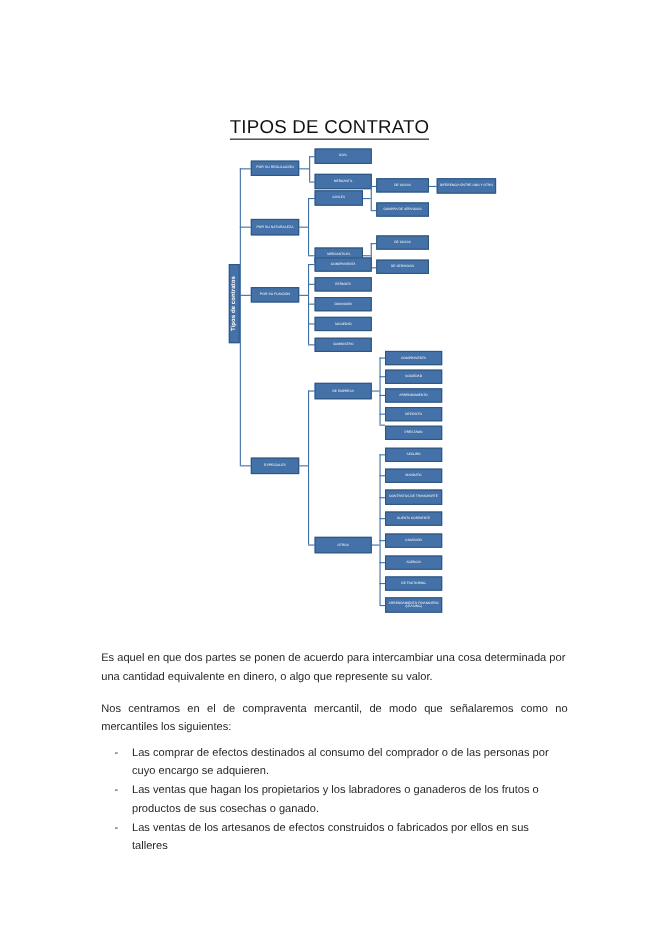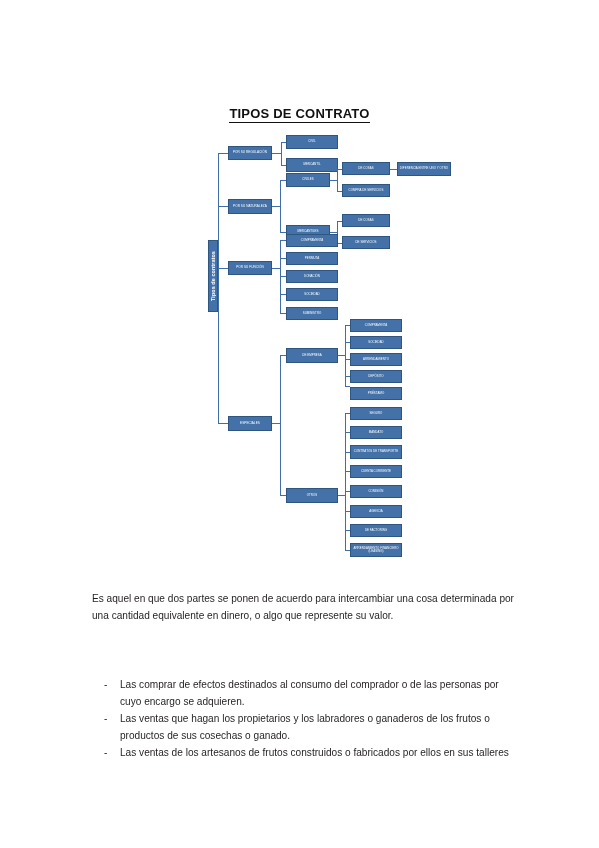--- a/index.html
+++ b/index.html
@@ -20,22 +20,22 @@
     overflow: hidden;
   }
 
   
   .doc-title {
     position: absolute;
     left: 0;
     top: 106px;
     width: 599px;
     text-align: center;
-    font-size: 13px;
-    font-weight: bold;
+    font-size: 17px;
+    font-weight: normal;
     letter-spacing: 0.2px;
     color: #111111;
   }
   .doc-title span {
     border-bottom: 1.3px solid #111111;
     padding-bottom: 1px;
   }
 
   
   .diagram {
@@ -236,29 +236,30 @@
     <div class="node two-line" style="left:145px; top:315px; width:52px; height:14px;">CONTRATOS DE TRANSPORTE</div>
     <div class="node" style="left:145px; top:335px; width:52px; height:13px;">CUENTA CORRIENTE</div>
     <div class="node" style="left:145px; top:355px; width:52px; height:13px;">COMISIÓN</div>
     <div class="node" style="left:145px; top:375px; width:52px; height:13px;">AGENCIA</div>
     <div class="node" style="left:145px; top:394px; width:52px; height:13px;">DE FACTORING</div>
     <div class="node two-line" style="left:145px; top:413px; width:52px; height:14px;">ARRENDAMIENTO FINANCIERO (LEASING)</div>
   </div>
 
 
   <div class="para p1">Es aquel en que dos partes se ponen de acuerdo para intercambiar una cosa determinada por una cantidad equivalente en dinero, o algo que represente su valor.</div>
+  <div class="para p2">Nos centramos en el de compraventa mercantil, de modo que señalaremos como no mercantiles los siguientes:</div>
 
   <div class="bullets">
     <div class="bullet">
       <div class="dash">-</div>
       <div class="btext">Las comprar de efectos destinados al consumo del comprador o de las personas por cuyo encargo se adquieren.</div>
     </div>
     <div class="bullet">
       <div class="dash">-</div>
       <div class="btext">Las ventas que hagan los propietarios y los labradores o ganaderos de los frutos o productos de sus cosechas o ganado.</div>
     </div>
     <div class="bullet">
       <div class="dash">-</div>
-      <div class="btext">Las ventas de los artesanos de frutos construidos o fabricados por ellos en sus talleres</div>
+      <div class="btext">Las ventas de los artesanos de efectos construidos o fabricados por ellos en sus talleres</div>
     </div>
   </div>
 
 </div>
 
 </body></html>

